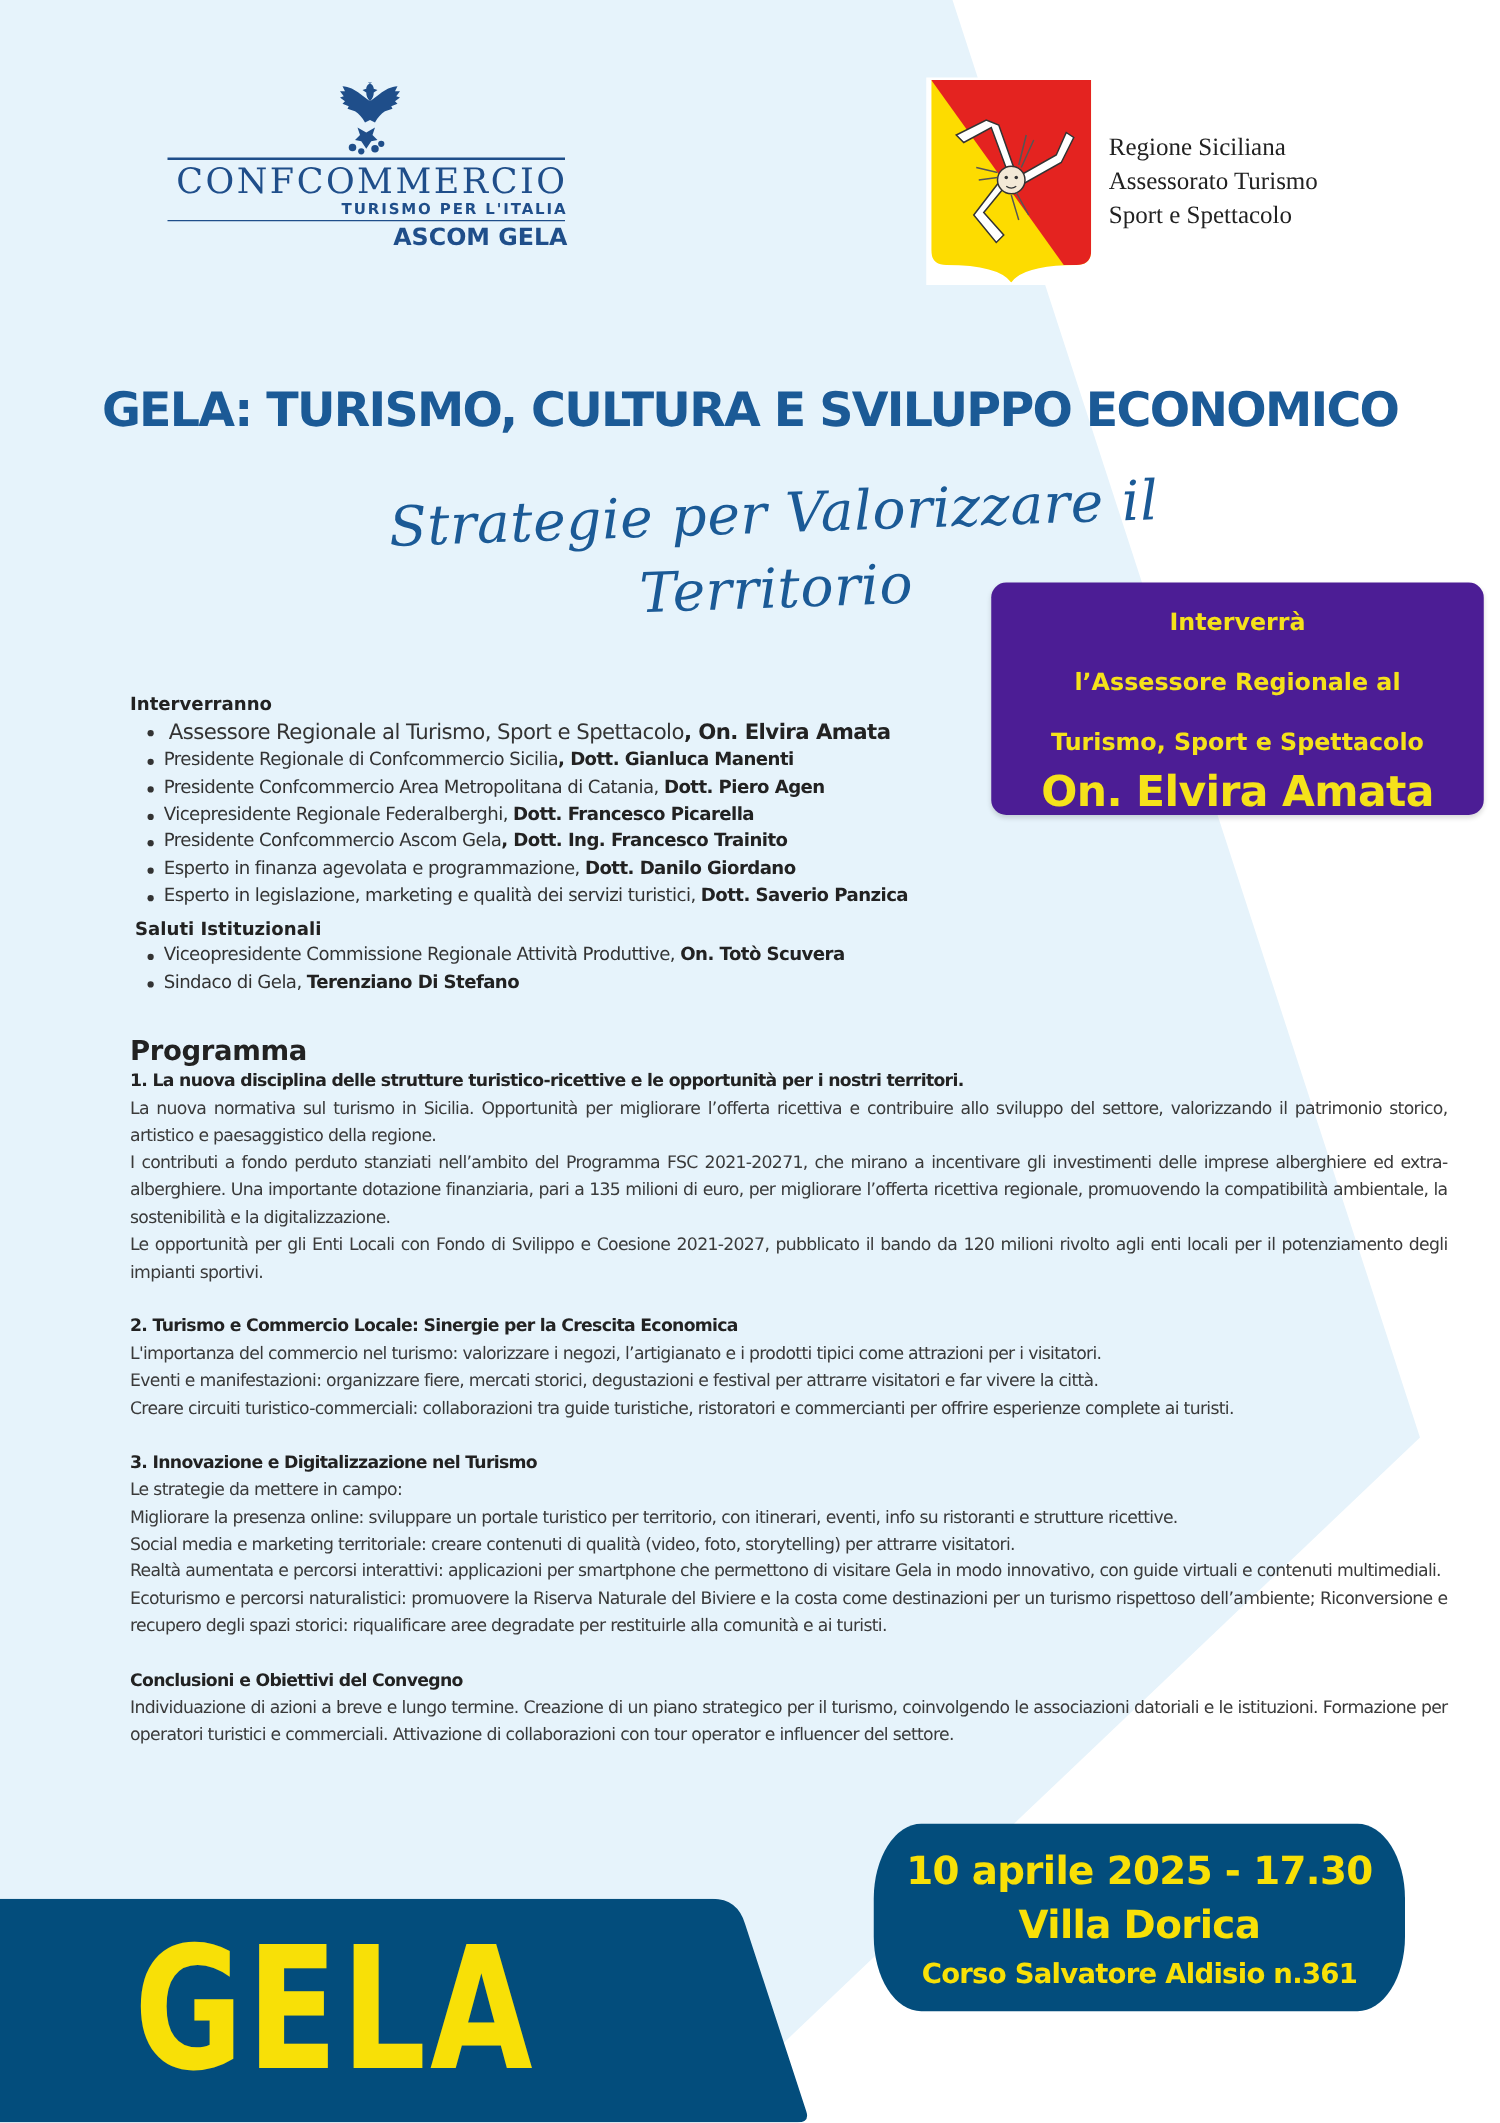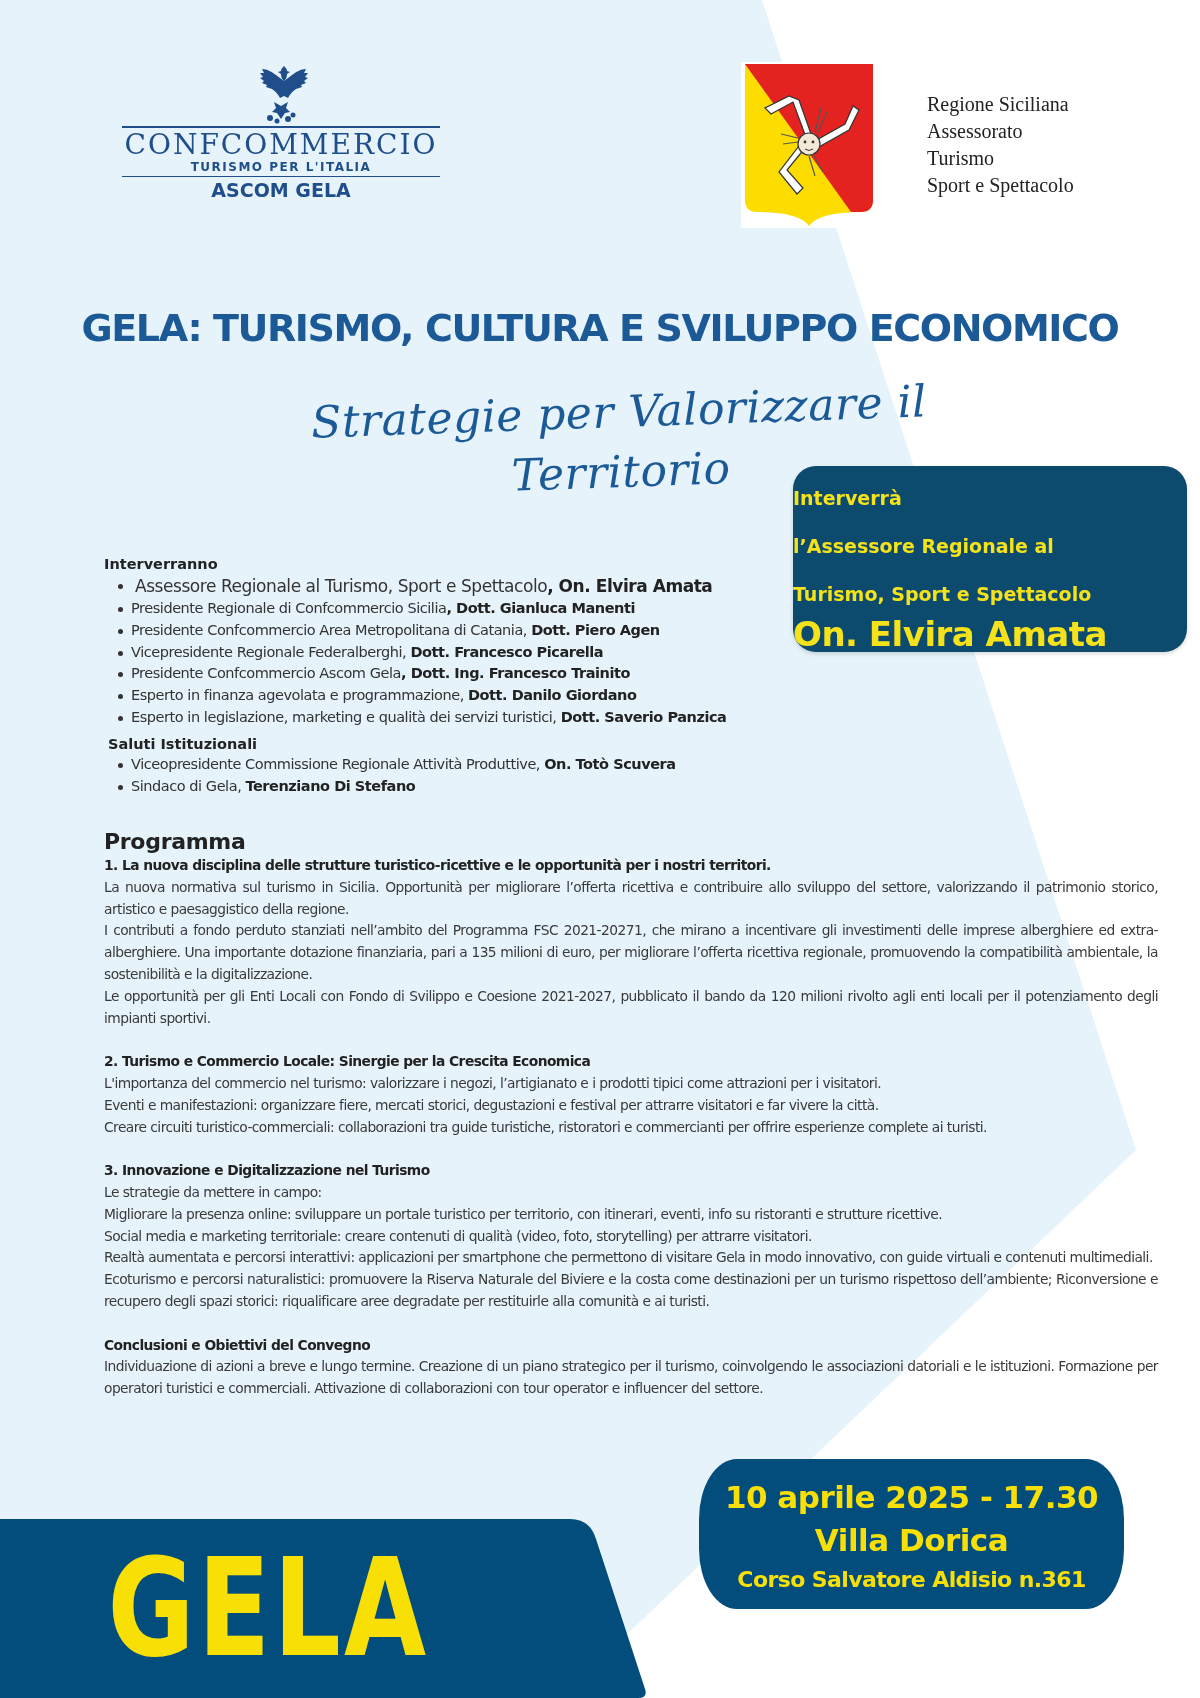--- a/index.html
+++ b/index.html
@@ -7,39 +7,39 @@
       width: 1200px; height: 1698px; position: relative; overflow: hidden;
       background: #ffffff;
       font-family: "DejaVu Sans", sans-serif;
       color: #2b2b2b;
     }
     .bg-poly {
       position: absolute; left: 0; top: 0; width: 1200px; height: 1698px;
     }
     
     .confcommercio {
-      position: absolute; left: 120px; top: 62px; width: 322px; height: 150px;
-      text-align: center; color: #1f4e8a;
+      position: absolute; left: 132px; top: 62px; width: 322px; height: 150px;
+      text-align: right; color: #1f4e8a;
     }
     .confcommercio .eagle { display: block; margin: 0 auto; width: 70px; height: 64px; }
     .confcommercio .rule { height: 1.5px; background: #1f4e8a; margin: 0 2px; }
     .confcommercio .brand {
       font-family: "DejaVu Serif", serif; font-size: 28px; letter-spacing: 2px;
       line-height: 30px; margin-top: 2px; color: #1f4e8a;
     }
     .confcommercio .tag {
       font-family: "DejaVu Sans", sans-serif; font-weight: bold; font-size: 12px;
       letter-spacing: 1.5px; line-height: 14px; margin-bottom: 2px;
     }
     .confcommercio .ascom {
       font-family: "DejaVu Sans", sans-serif; font-weight: bold; font-size: 19px; line-height: 26px;
     }
     .regione {
       position: absolute; left: 741px; top: 62px; width: 340px; height: 166px;
-      background: #ffffff; display: flex; align-items: center; gap: 40px;
+      background: #ffffff; display: flex; align-items: center;
     }
     .regione .shield { width: 136px; height: 166px; flex: none; }
     .regione .text {
       font-family: "Liberation Serif", serif; font-size: 20px; line-height: 27px;
       color: #222; padding-left: 10px;
     }
     
     .main-title {
       position: absolute; left: 0; top: 303px; width: 1200px; text-align: center;
       font-family: "DejaVu Sans", sans-serif; font-weight: bold; font-size: 38px;
@@ -47,21 +47,21 @@
     }
     .subtitle {
       position: absolute; left: 250px; top: 382px; width: 740px; text-align: center;
       font-family: "DejaVu Serif", serif; font-style: italic; font-size: 44px;
       color: #1b5a96; line-height: 60px; transform: rotate(-2deg);
       letter-spacing: 0.5px;
     }
     
     .speaker-pill {
       position: absolute; left: 793px; top: 466px; width: 394px; height: 186px;
-      background: #0c4a6e; border-radius: 23px; color: #f5e21a; text-align: left;
+      background: #4c1d95; border-radius: 12px; color: #f5e21a; text-align: center;
       box-shadow: 0 2px 4px rgba(0,0,0,0.15);
     }
     .speaker-pill .line {
       font-family: "DejaVu Sans", sans-serif; font-weight: bold; font-size: 19px; line-height: 32px; margin-top: 16px;
     }
     .speaker-pill .first { margin-top: 16px; }
     .speaker-pill .name {
       font-family: "DejaVu Sans", sans-serif; font-weight: bold; font-size: 34px;
       line-height: 48px; letter-spacing: -0.5px;
     }

